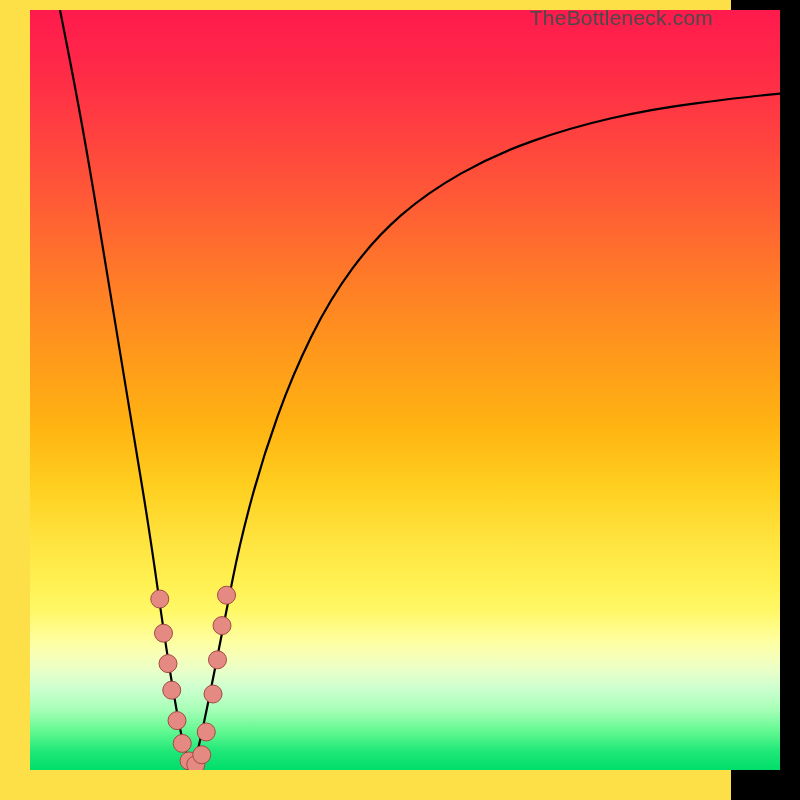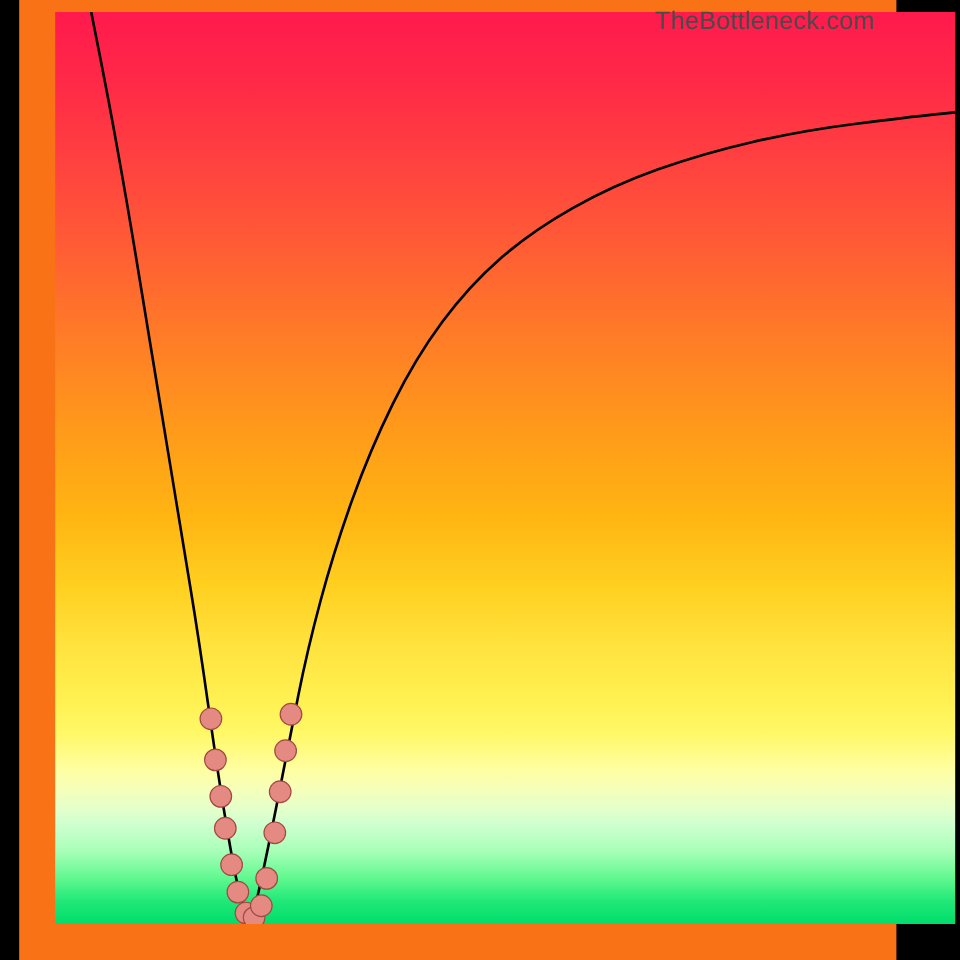--- a/index.html
+++ b/index.html
@@ -1,16 +1,16 @@
 <!DOCTYPE html>
 <html><head>
 <meta charset="utf-8">
 <style>
 html,body{margin:0;padding:0;width:800px;height:800px;overflow:hidden;background:#000;font-family:Arial,Helvetica,sans-serif}
-#frame{position:absolute;left:16px;top:0;width:731px;height:800px;background:#f97316}
+#frame{position:absolute;left:0;top:0;width:731px;height:800px;background:#fde047}
 #plot{position:absolute;left:30px;top:10px;width:750px;height:760px}
 #gradient{position:absolute;left:0;top:0;width:750px;height:760px;
 background:linear-gradient(to bottom,
  #ff1a4d 0%,
  #ff2a47 8%,
  #ff4040 16%,
  #ff5a36 25%,
  #ff7a28 35%,
  #ff981b 45%,
  #ffb412 55%,

